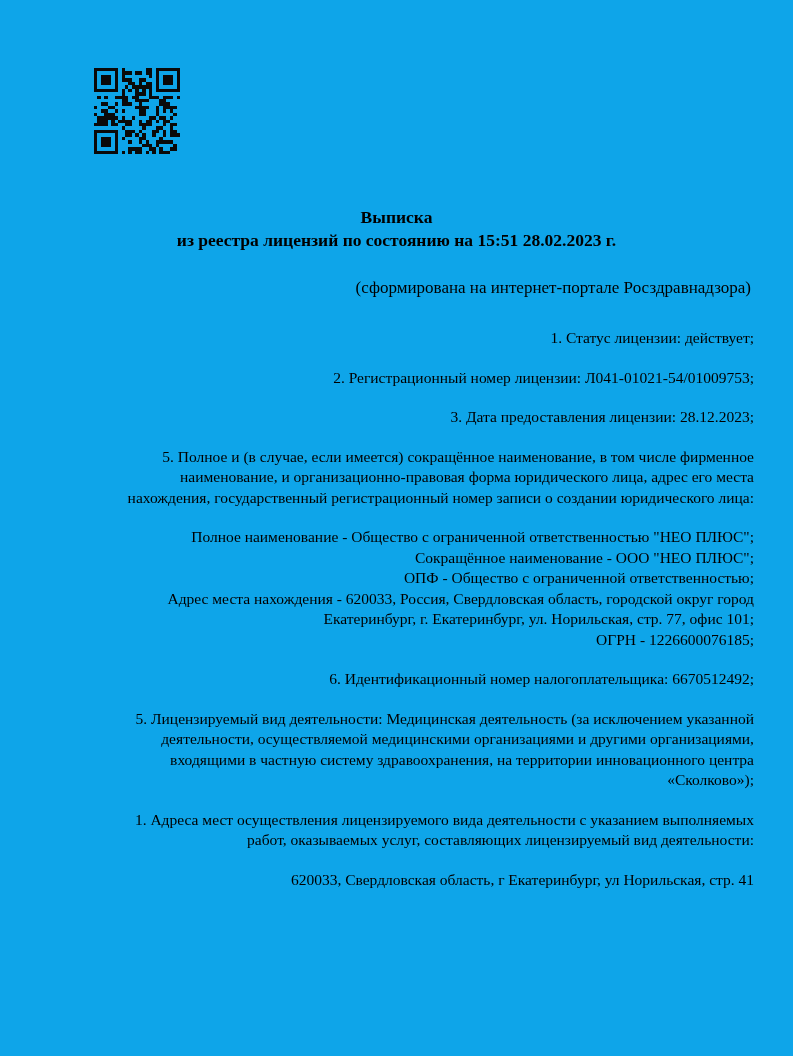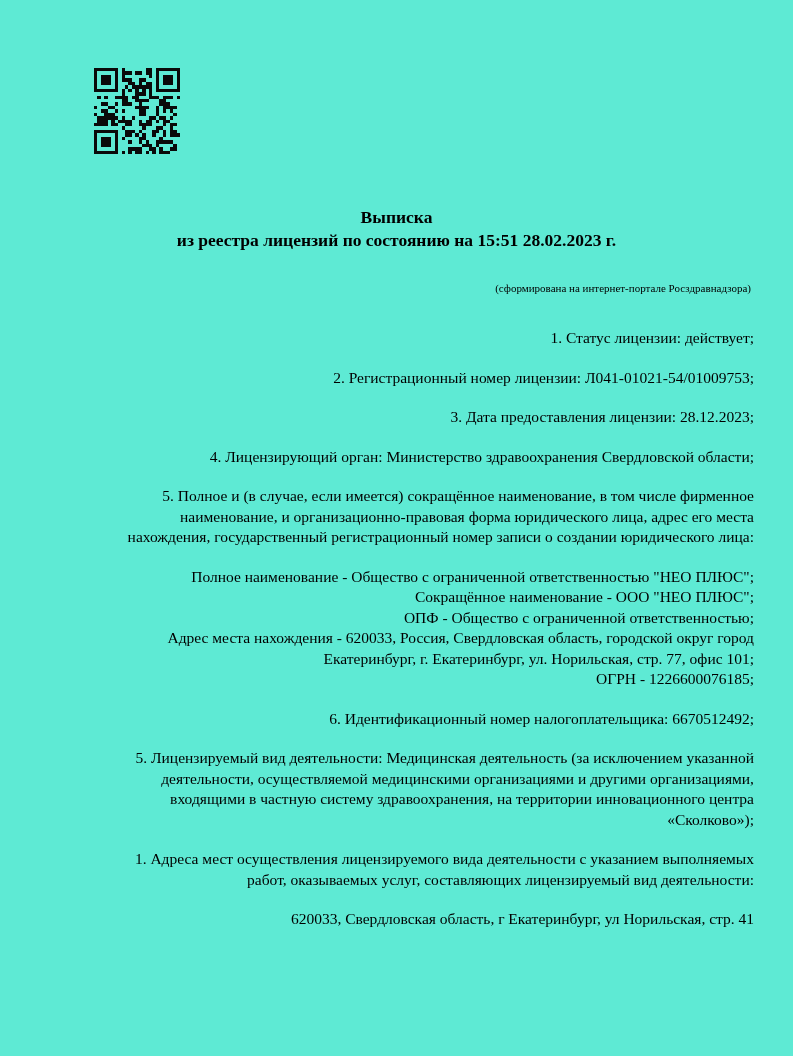--- a/index.html
+++ b/index.html
@@ -4,21 +4,21 @@
 <style>
   html, body {
     margin: 0;
     padding: 0;
     background: #ffffff;
   }
   .page {
     position: relative;
     width: 793px;
     height: 1056px;
-    background: #5eead4;
+    background: #0ea5e9;
     color: #000000;
     font-family: "Liberation Serif", "DejaVu Serif", serif;
     overflow: hidden;
   }
   .qr {
     position: absolute;
     left: 94px;
     top: 68px;
     width: 86px;
     height: 86px;
@@ -40,21 +40,21 @@
     font-size: 17.5px;
     line-height: 23px;
     white-space: nowrap;
   }
   .subtitle {
     position: absolute;
     left: 0;
     right: 42px;
     top: 280px;
     text-align: right;
-    font-size: 11px;
+    font-size: 17px;
     line-height: 16px;
   }
   .doc-body {
     position: absolute;
     left: 94px;
     top: 328px;
     width: 660px;
     text-align: right;
   }
   .doc-body p {
@@ -378,21 +378,20 @@
     <div class="title-line">Выписка</div>
     <div class="title-line">из реестра лицензий по состоянию на 15:51 28.02.2023 г.</div>
   </div>
 
   <div class="subtitle">(сформирована на интернет-портале Росздравнадзора)</div>
 
   <div class="doc-body">
     <p>1. Статус лицензии: действует;</p>
     <p>2. Регистрационный номер лицензии: Л041-01021-54/01009753;</p>
     <p>3. Дата предоставления лицензии: 28.12.2023;</p>
-    <p>4. Лицензирующий орган: Министерство здравоохранения Свердловской области;</p>
     <p>5. Полное и (в случае, если имеется) сокращённое наименование, в том числе фирменное
 наименование, и организационно-правовая форма юридического лица, адрес его места
 нахождения, государственный регистрационный номер записи о создании юридического лица:</p>
     <p>Полное наименование - Общество с ограниченной ответственностью "НЕО ПЛЮС";
 Сокращённое наименование - ООО "НЕО ПЛЮС";
 ОПФ - Общество с ограниченной ответственностью;
 Адрес места нахождения - 620033, Россия, Свердловская область, городской округ город
 Екатеринбург, г. Екатеринбург, ул. Норильская, стр. 77, офис 101;
 ОГРН - 1226600076185;</p>
     <p>6. Идентификационный номер налогоплательщика: 6670512492;</p>

